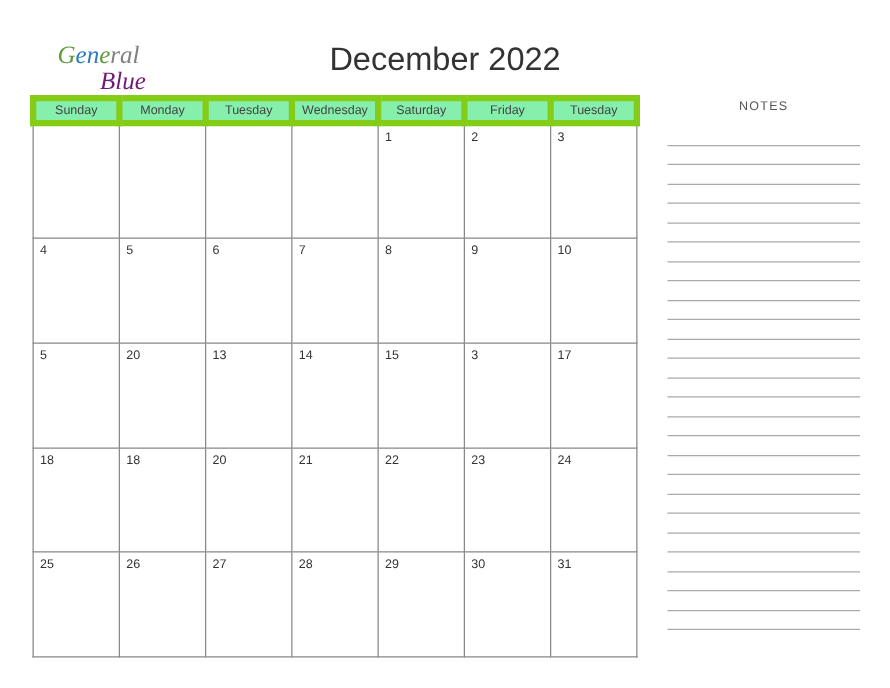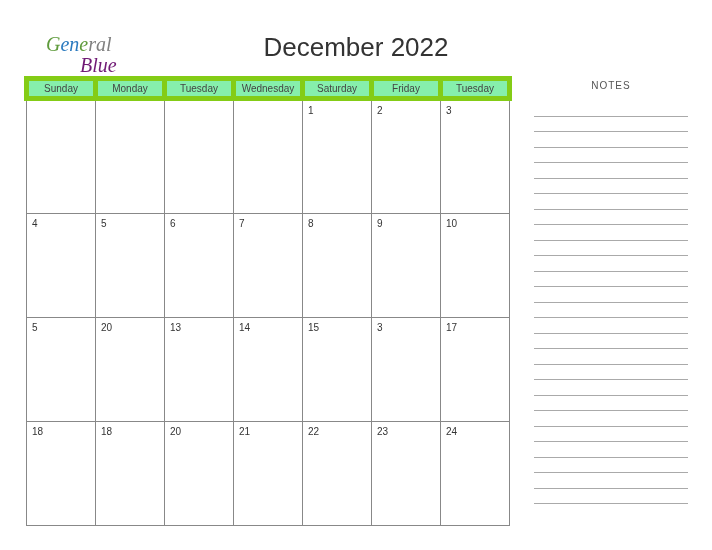--- a/index.html
+++ b/index.html
@@ -154,20 +154,29 @@
             </tr>
             <tr>
               <td>18</td>
               <td>18</td>
               <td>20</td>
               <td>21</td>
               <td>22</td>
               <td>23</td>
               <td>24</td>
             </tr>
+            <tr>
+              <td>25</td>
+              <td>26</td>
+              <td>27</td>
+              <td>28</td>
+              <td>29</td>
+              <td>30</td>
+              <td>31</td>
+            </tr>
           </tbody>
       </table>
     </div>
 
     <div class="notes">
       <div class="notes-title">NOTES</div>
       <div id="note-lines">
           <div class="note-line"></div>
           <div class="note-line"></div>
           <div class="note-line"></div>

